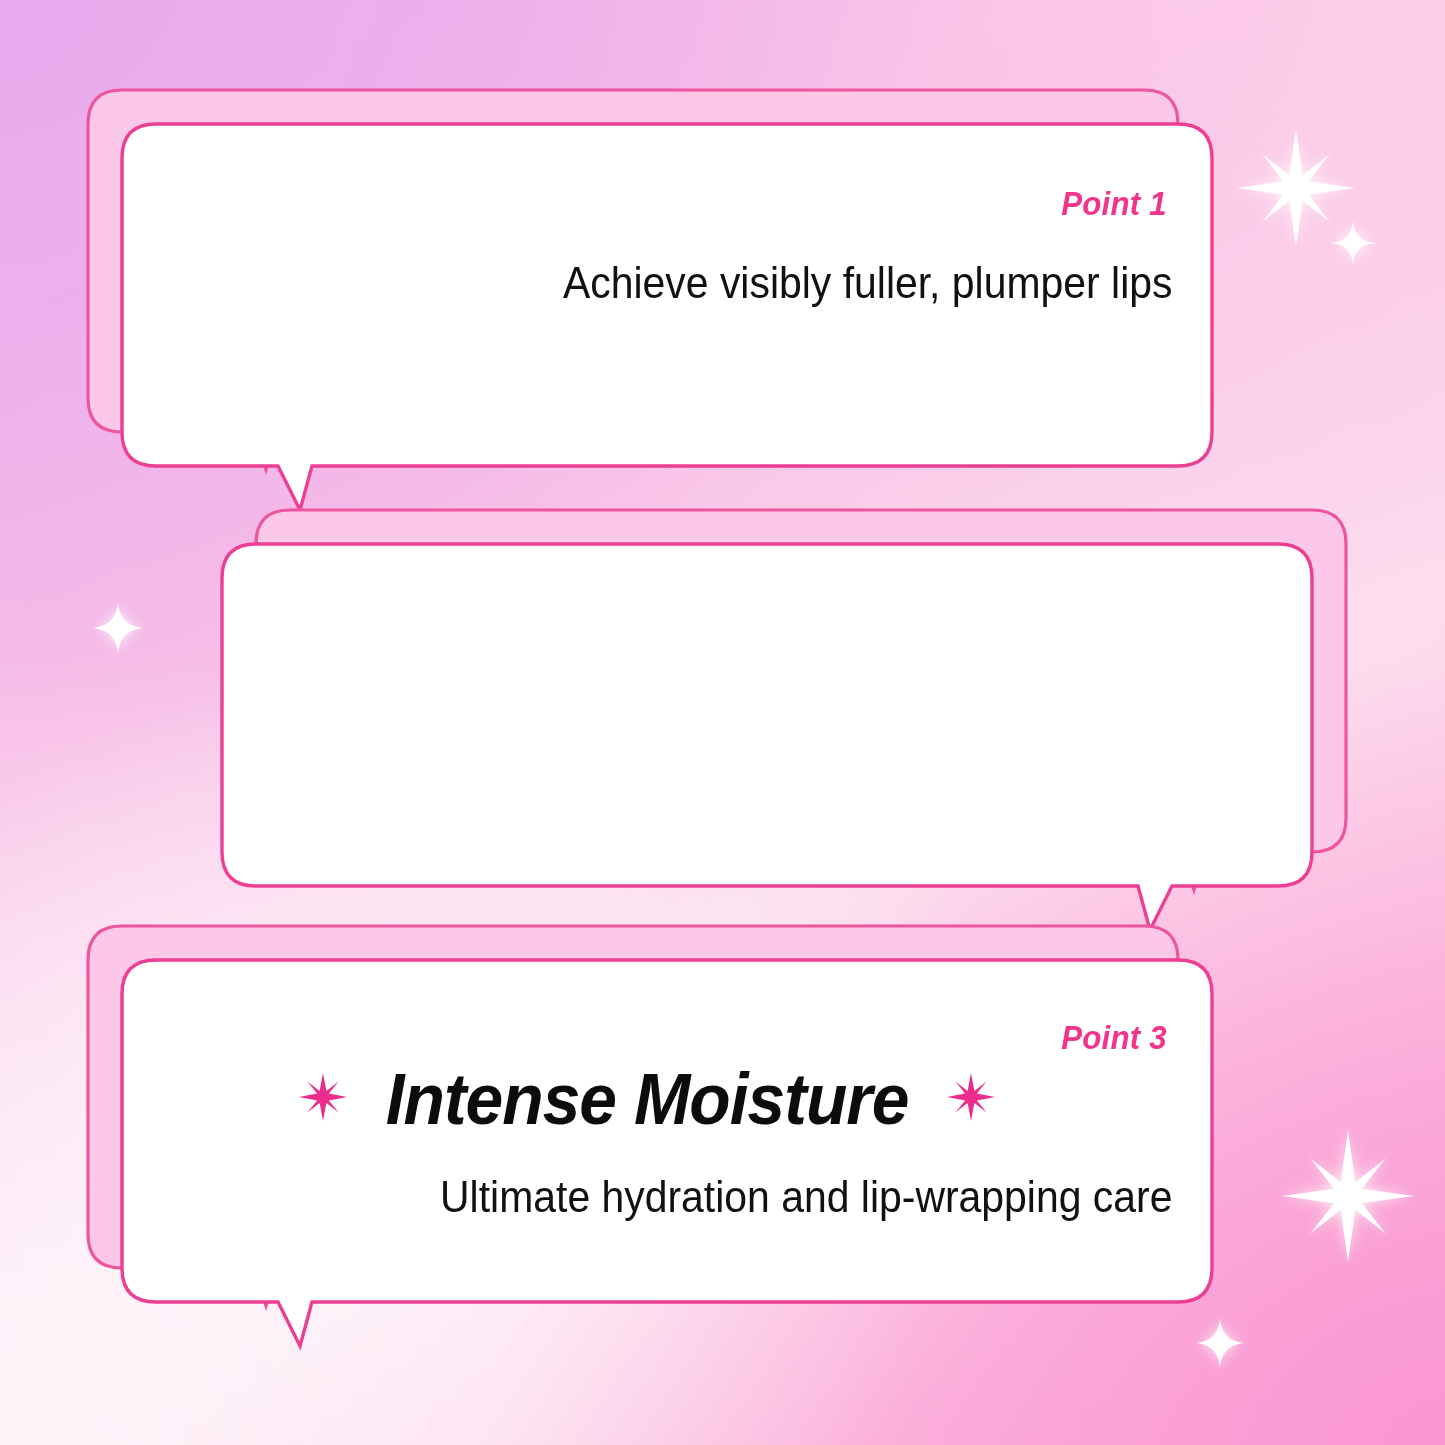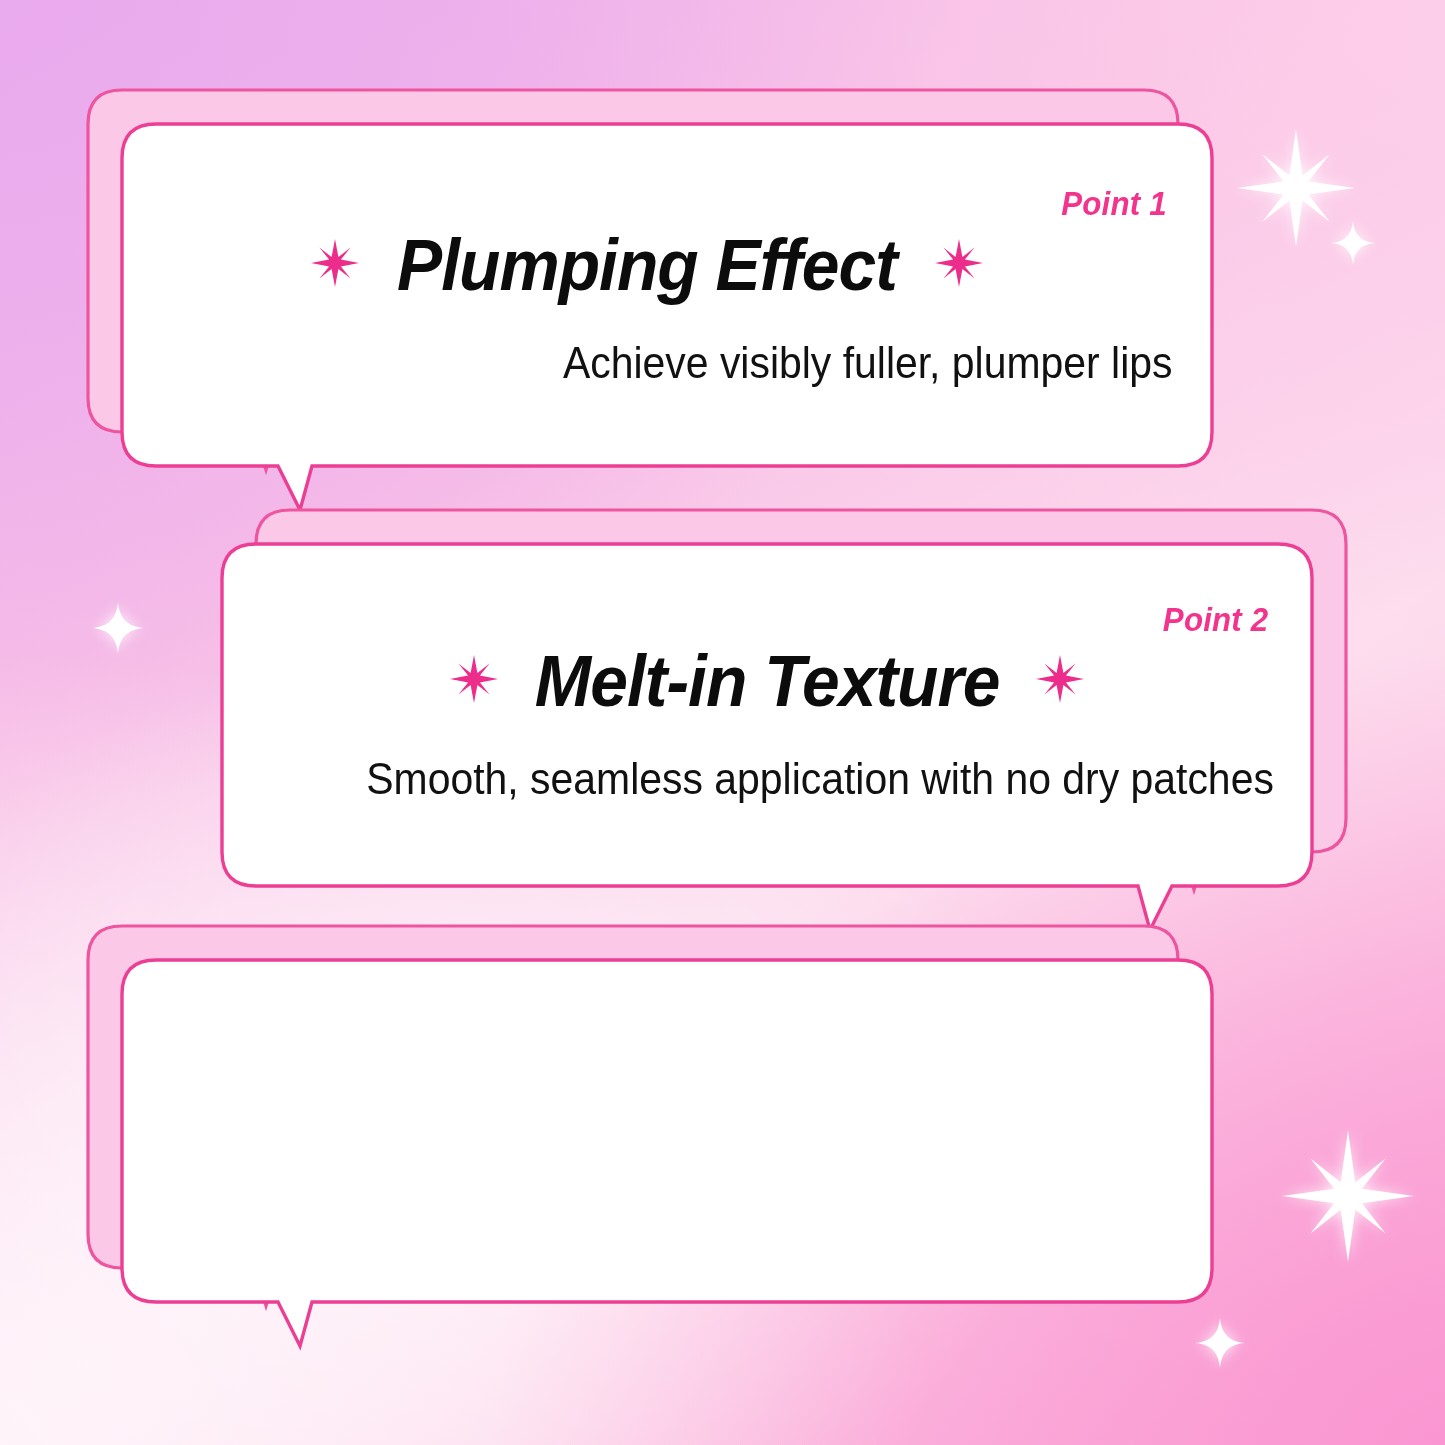--- a/index.html
+++ b/index.html
@@ -121,73 +121,60 @@
         <path d="M 40 46 Q 40 12 74 12 L 1096 12 Q 1130 12 1130 46 L 1130 320 Q 1130 354 1096 354 L 230 354 L 218 392 L 206 354 L 74 354 Q 40 354 40 320 Z" transform="translate(-34,-34)" fill="#fbc8e8" stroke="#ed559f" stroke-width="3.2"></path>
       </svg>
     </div>
     <div class="front">
       <svg width="1130" height="400" viewBox="0 0 1130 400">
         <path d="M 40 46 Q 40 12 74 12 L 1096 12 Q 1130 12 1130 46 L 1130 320 Q 1130 354 1096 354 L 230 354 L 218 398 L 196 354 L 74 354 Q 40 354 40 320 Z" fill="#ffffff" stroke="#ec3f94" stroke-width="3.4"></path>
       </svg>
     </div>
     <div class="card-text" style="top:72px;">
       <div class="point-label">Point 1</div>
-      <div class="title-row">
-        <span class="sparkle">
-          <svg width="48" height="48" viewBox="0 0 48 48">
-            <path d="M24 0 L27.4 18.1 L39.6 8.4 L29.9 20.6 L48 24 L29.9 27.4 L39.6 39.6 L27.4 29.9 L24 48 L20.6 29.9 L8.4 39.6 L18.1 27.4 L0 24 L18.1 20.6 L8.4 8.4 L20.6 18.1 Z" fill="#ec2d8c"></path>
-          </svg>
-        </span>
-        <span class="title-text">Plumping Effect</span>
-        <span class="sparkle">
-          <svg width="48" height="48" viewBox="0 0 48 48">
-            <path d="M24 0 L27.4 18.1 L39.6 8.4 L29.9 20.6 L48 24 L29.9 27.4 L39.6 39.6 L27.4 29.9 L24 48 L20.6 29.9 L8.4 39.6 L18.1 27.4 L0 24 L18.1 20.6 L8.4 8.4 L20.6 18.1 Z" fill="#ec2d8c"></path>
-          </svg>
-        </span>
-      </div>
       <div class="desc">Achieve visibly fuller, plumper lips</div>
     </div>
   </div>
 
   <div class="bubble" style="left:222px; top:532px; width:1130px; height:400px;">
     <div class="ghost">
       <svg width="1130" height="400" viewBox="0 0 1130 400">
         <path d="M 0 46 Q 0 12 34 12 L 1056 12 Q 1090 12 1090 46 L 1090 320 Q 1090 354 1056 354 L 950 354 L 938 392 L 926 354 L 34 354 Q 0 354 0 320 Z" transform="translate(34,-34)" fill="#fbc8e8" stroke="#ed559f" stroke-width="3.2"></path>
       </svg>
     </div>
     <div class="front">
       <svg width="1130" height="400" viewBox="0 0 1130 400">
         <path d="M 0 46 Q 0 12 34 12 L 1056 12 Q 1090 12 1090 46 L 1090 320 Q 1090 354 1056 354 L 950 354 L 928 398 L 916 354 L 34 354 Q 0 354 0 320 Z" fill="#ffffff" stroke="#ec3f94" stroke-width="3.4"></path>
       </svg>
     </div>
-    <div class="card-text" style="top:68px; left:0; width:1090px;">
-      <div class="point-label">Point 2</div>
-      <div class="title-row">
-        <span class="sparkle">
-          <svg width="48" height="48" viewBox="0 0 48 48">
-            <path d="M24 0 L27.4 18.1 L39.6 8.4 L29.9 20.6 L48 24 L29.9 27.4 L39.6 39.6 L27.4 29.9 L24 48 L20.6 29.9 L8.4 39.6 L18.1 27.4 L0 24 L18.1 20.6 L8.4 8.4 L20.6 18.1 Z" fill="#ec2d8c"></path>
-          </svg>
-        </span>
-        <span class="title-text">Melt-in Texture</span>
-        <span class="sparkle">
-          <svg width="48" height="48" viewBox="0 0 48 48">
-            <path d="M24 0 L27.4 18.1 L39.6 8.4 L29.9 20.6 L48 24 L29.9 27.4 L39.6 39.6 L27.4 29.9 L24 48 L20.6 29.9 L8.4 39.6 L18.1 27.4 L0 24 L18.1 20.6 L8.4 8.4 L20.6 18.1 Z" fill="#ec2d8c"></path>
-          </svg>
-        </span>
-      </div>
-      <div class="desc">Smooth, seamless application with no dry patches</div>
-    </div>
   </div>
 
   <div class="bubble" style="left:82px; top:948px; width:1130px; height:400px;">
     <div class="ghost">
       <svg width="1130" height="400" viewBox="0 0 1130 400">
         <path d="M 40 46 Q 40 12 74 12 L 1096 12 Q 1130 12 1130 46 L 1130 320 Q 1130 354 1096 354 L 230 354 L 218 392 L 206 354 L 74 354 Q 40 354 40 320 Z" transform="translate(-34,-34)" fill="#fbc8e8" stroke="#ed559f" stroke-width="3.2"></path>
       </svg>
     </div>
     <div class="front">
       <svg width="1130" height="400" viewBox="0 0 1130 400">
         <path d="M 40 46 Q 40 12 74 12 L 1096 12 Q 1130 12 1130 46 L 1130 320 Q 1130 354 1096 354 L 230 354 L 218 398 L 196 354 L 74 354 Q 40 354 40 320 Z" fill="#ffffff" stroke="#ec3f94" stroke-width="3.4"></path>
       </svg>
     </div>
+    <div class="card-text" style="top:70px;">
+      <div class="point-label">Point 3</div>
+      <div class="title-row">
+        <span class="sparkle">
+          <svg width="48" height="48" viewBox="0 0 48 48">
+            <path d="M24 0 L27.4 18.1 L39.6 8.4 L29.9 20.6 L48 24 L29.9 27.4 L39.6 39.6 L27.4 29.9 L24 48 L20.6 29.9 L8.4 39.6 L18.1 27.4 L0 24 L18.1 20.6 L8.4 8.4 L20.6 18.1 Z" fill="#ec2d8c"></path>
+          </svg>
+        </span>
+        <span class="title-text">Intense Moisture</span>
+        <span class="sparkle">
+          <svg width="48" height="48" viewBox="0 0 48 48">
+            <path d="M24 0 L27.4 18.1 L39.6 8.4 L29.9 20.6 L48 24 L29.9 27.4 L39.6 39.6 L27.4 29.9 L24 48 L20.6 29.9 L8.4 39.6 L18.1 27.4 L0 24 L18.1 20.6 L8.4 8.4 L20.6 18.1 Z" fill="#ec2d8c"></path>
+          </svg>
+        </span>
+      </div>
+      <div class="desc">Ultimate hydration and lip-wrapping care</div>
+    </div>
   </div>
 
 </div>
 
 </body></html>

